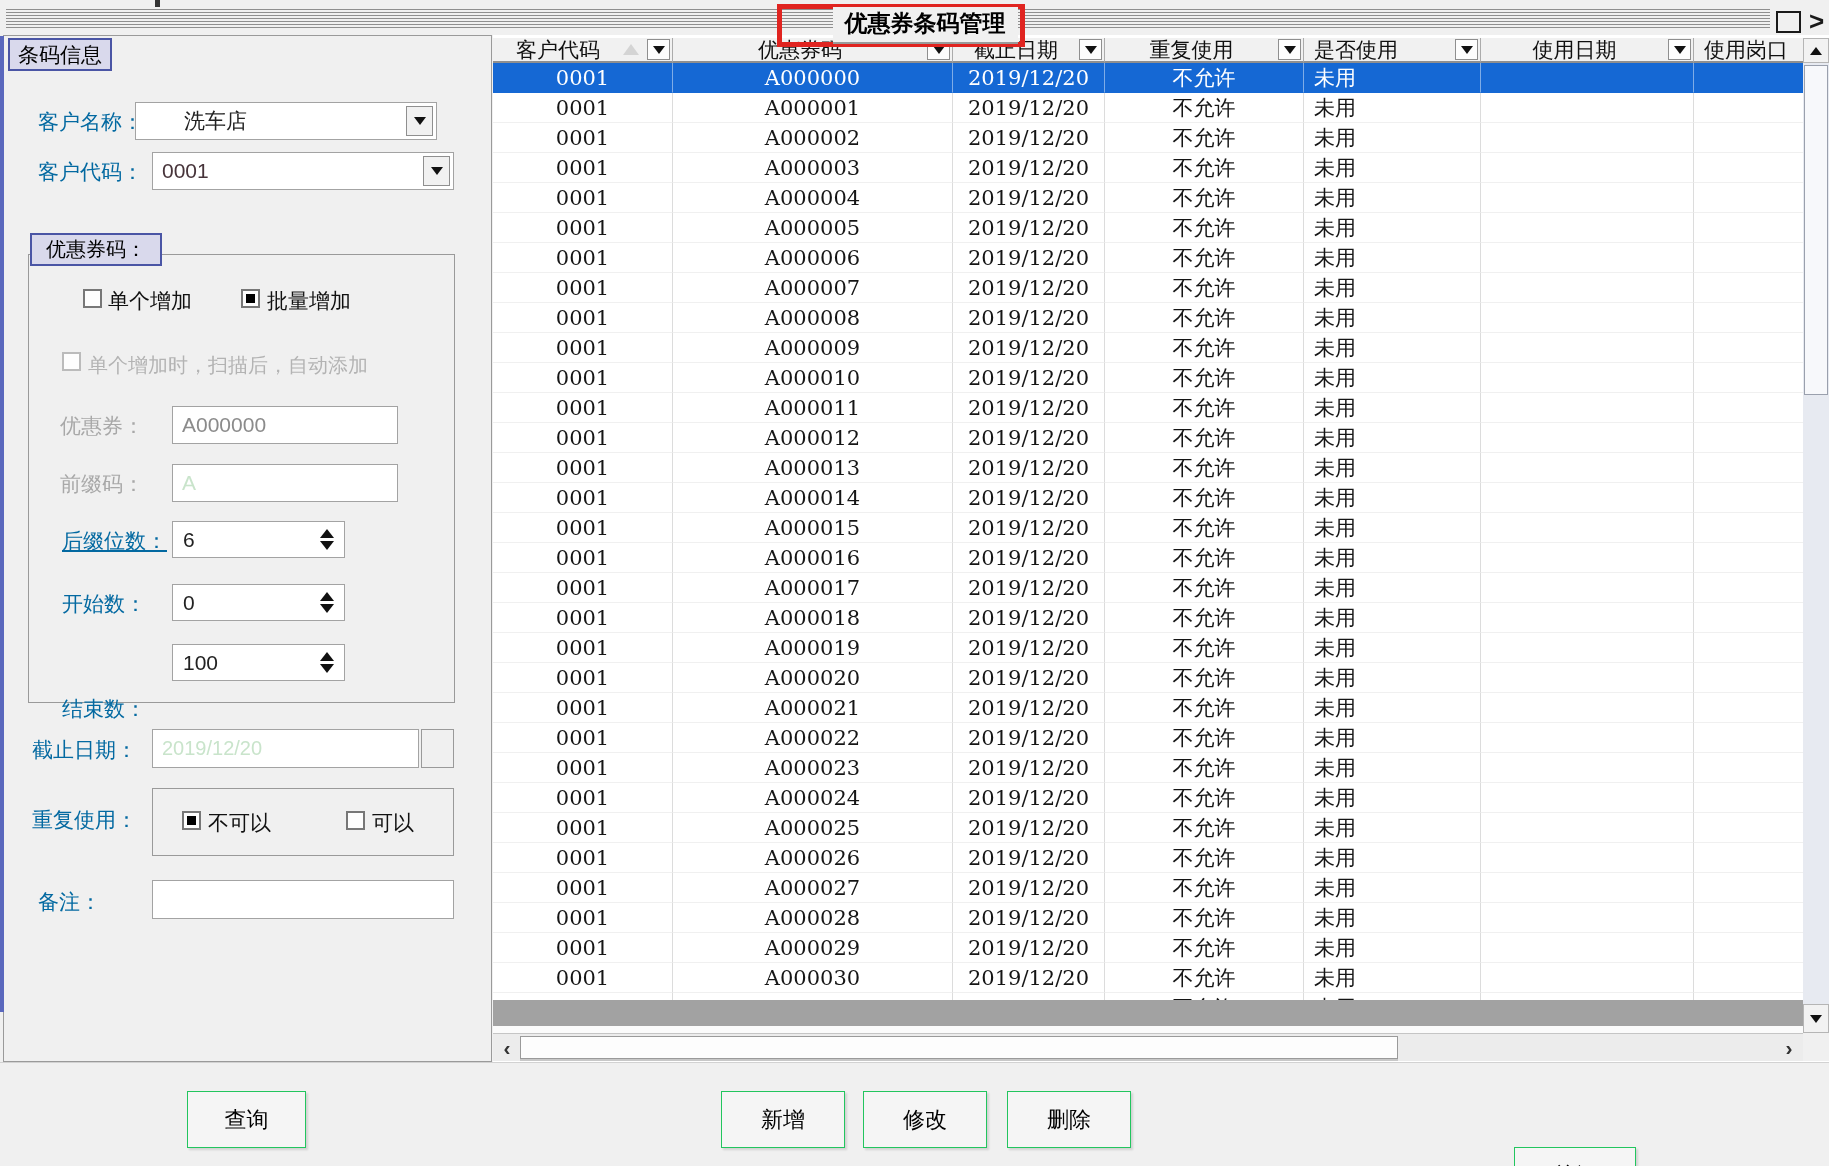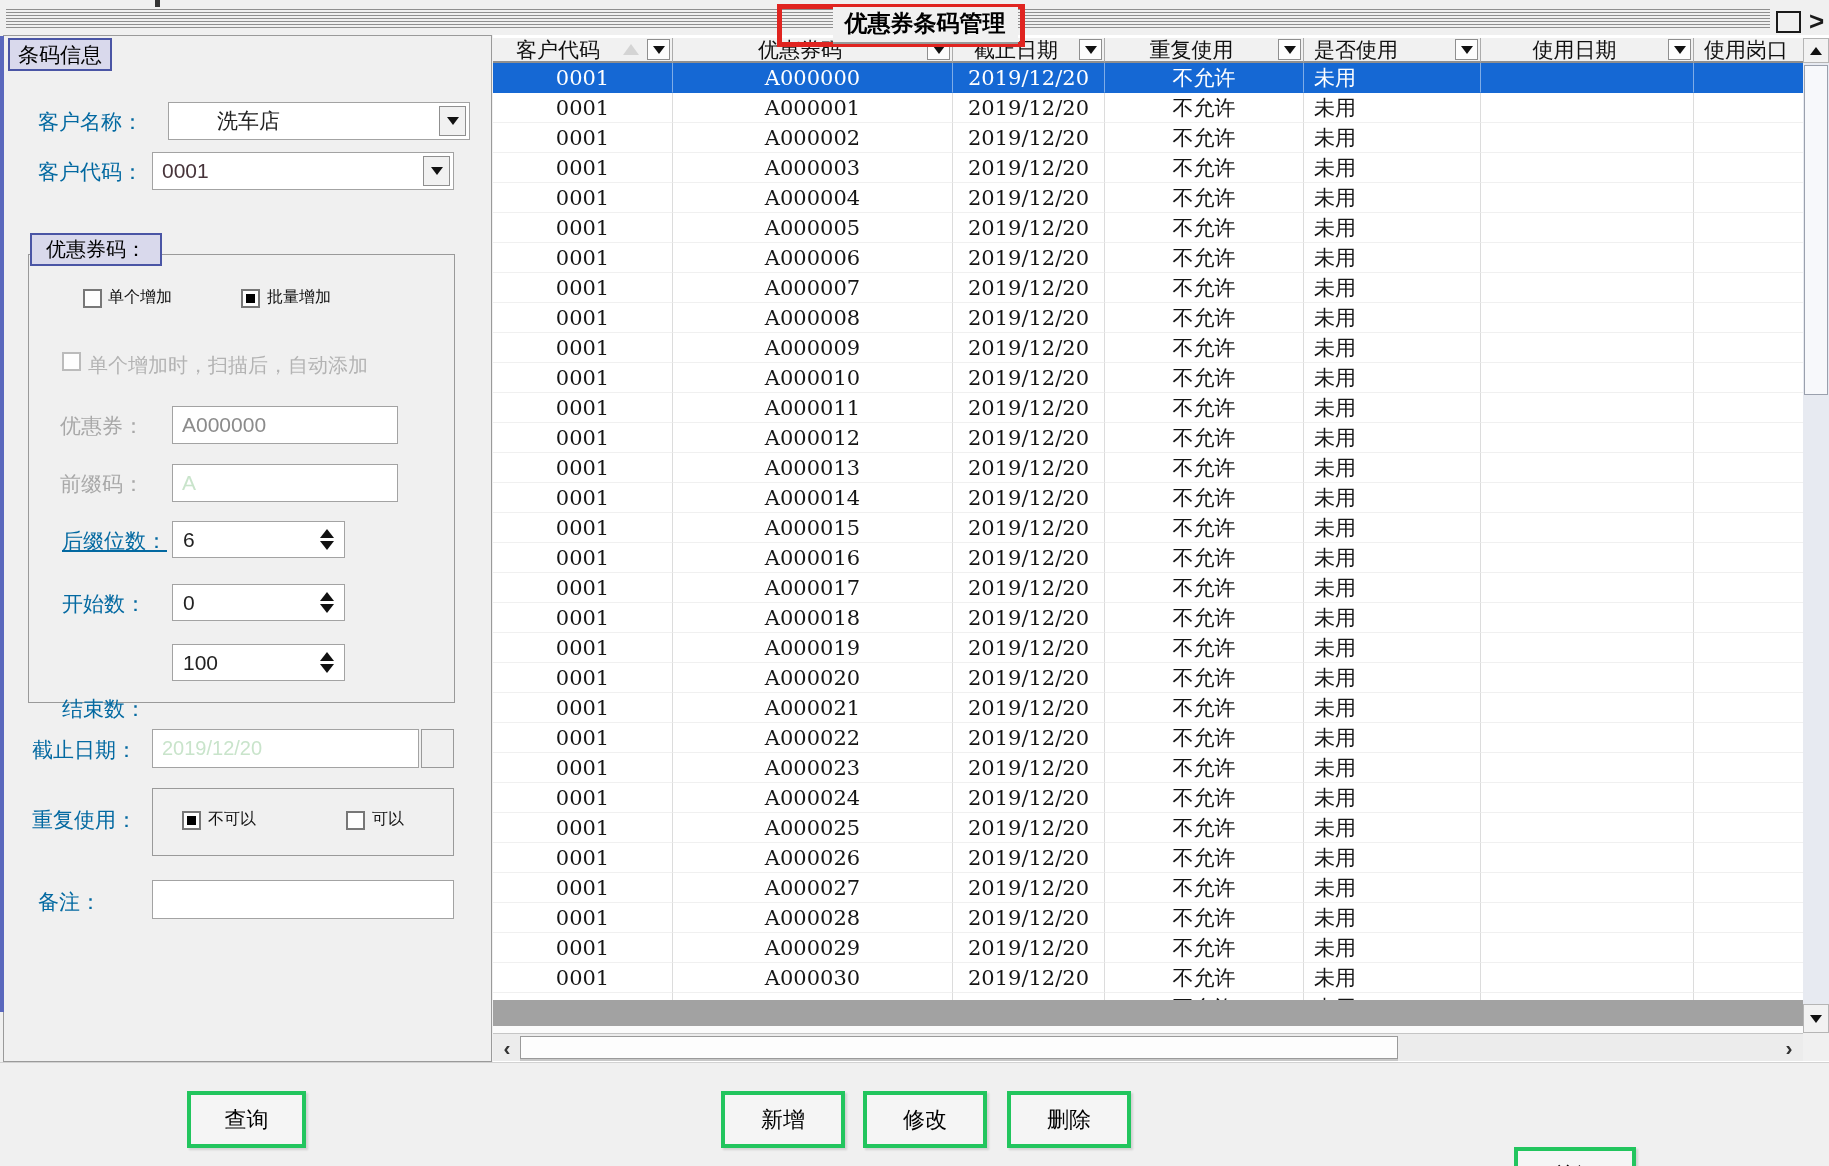--- a/index.html
+++ b/index.html
@@ -79,29 +79,29 @@
     display:flex; flex-direction:column; align-items:center; justify-content:center; gap:3px;
   }
   .tri-up { width:0; height:0; border-left:7px solid transparent; border-right:7px solid transparent; border-bottom:9px solid #111; }
   .tri-dn { width:0; height:0; border-left:7px solid transparent; border-right:7px solid transparent; border-top:9px solid #111; }
 
   .cb { width:19px; height:19px; border:2px solid #777; background:#fdfdfd;
         display:flex; align-items:center; justify-content:center; }
   .cb.dim-border { border-color:#bbb; }
   .cb .cbdot { width:9px; height:9px; background:#000; display:none; }
   .cb.on .cbdot { display:block; }
-  .cb-label { font-size:16px; color:#111; white-space:nowrap; }
+  .cb-label { font-size:21px; color:#111; white-space:nowrap; }
   .cb-label.dim { color:#b3b3b3; font-size:20px; }
 
   .repeat-box { left:152px; top:788px; width:302px; height:68px; border:1px solid #9a9a9a; }
   .side-btn { left:421px; top:729px; width:33px; height:39px; background:#f0f0f0; border:1px solid #9a9a9a; }
 
   
   .push-btn {
-    background:#f5f5f5; border:4px solid #22c55e;
+    background:#f5f5f5; border:1px solid #22c55e;
     display:flex; align-items:center; justify-content:center;
     font-size:22px; color:#000;
     box-shadow:2px 2px 2px rgba(0,0,0,0.13);
   }
 
   
   .table-wrap { left:493px; top:35px; width:1336px; height:1027px; background:#fff; }
   .thead { left:493px; top:38px; width:1310px; height:25px; display:flex; }
   .th {
     background:#f1f1f1; border-right:1px solid #ababab; border-bottom:2px solid #8f8f8f;
@@ -167,21 +167,21 @@
 
 <div class="abs btn-max"></div>
 <div class="abs edge-glyph">&gt;</div>
 
 <div class="abs left-panel"></div>
 <div class="abs left-accent"></div>
 
 <div class="abs tab-box tab-info">条码信息</div>
 
 <div class="abs flabel" style="left:38px; top:108px;">客户名称：</div>
-<div class="abs field" style="left:168px; top:102px; width:302px; height:38px;padding-left:48px;">
+<div class="abs field" style="left:135px; top:102px; width:302px; height:38px;padding-left:48px;">
   <span>洗车店</span>
   <span class="combo-btn">
       <span class="fb-tri" style="width:0;height:0;border-left:6px solid transparent;border-right:6px solid transparent;border-top:8px solid #111;"></span>
     </span>
 </div>
 
 <div class="abs flabel" style="left:38px; top:158px;">客户代码：</div>
 <div class="abs field" style="left:152px; top:152px; width:302px; height:38px;">
   <span class="maroon">0001</span>
   <span class="combo-btn">

